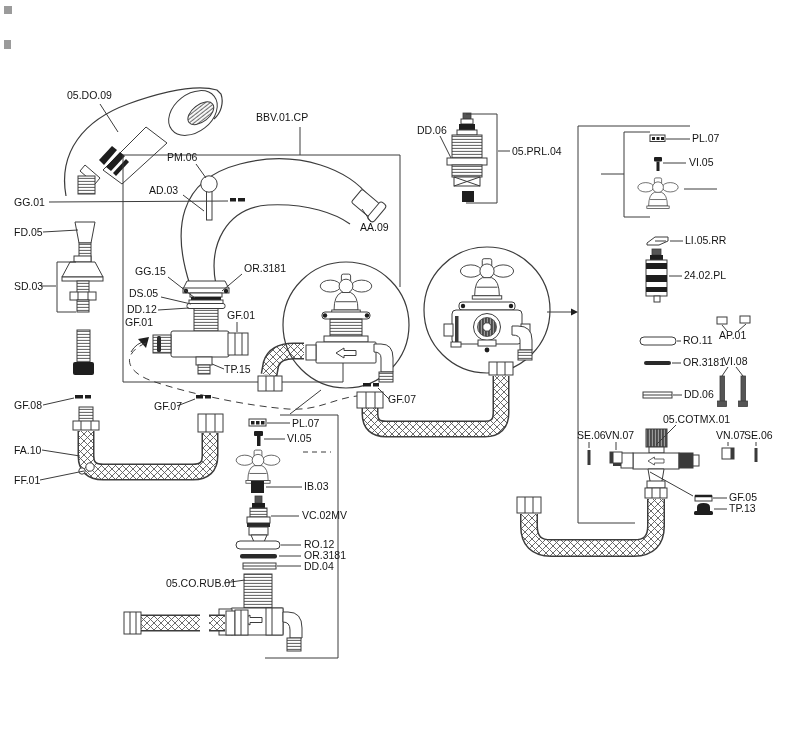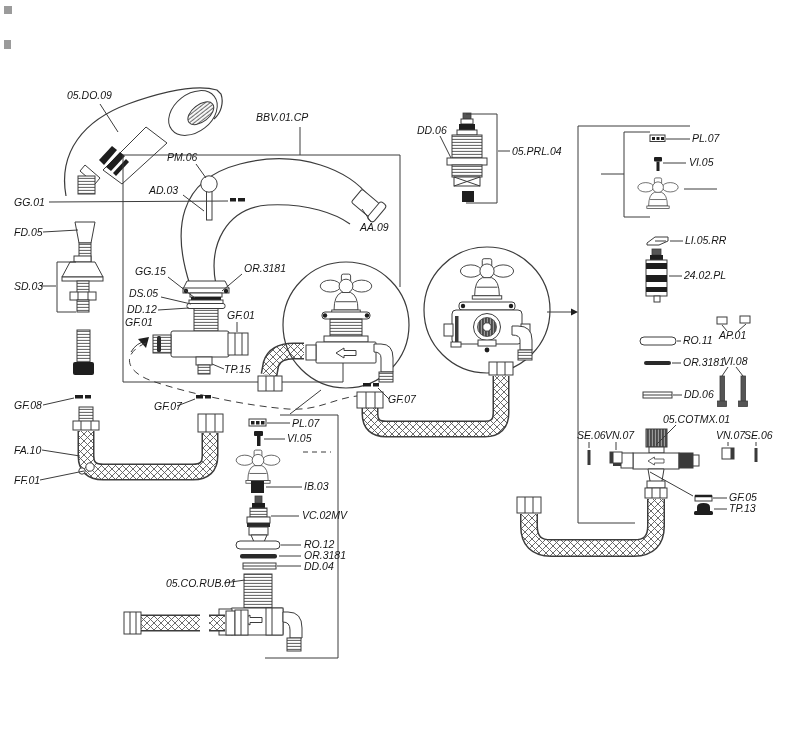--- a/index.html
+++ b/index.html
@@ -1,16 +1,16 @@
 <!DOCTYPE html>
 <html><head>
 <meta charset="utf-8">
 <style>
   html,body{margin:0;padding:0;background:#ffffff;}
-  .canvas{position:relative;width:800px;height:737px;background:#fff;overflow:hidden;font-style:italic;}
+  .canvas{position:relative;width:800px;height:737px;background:#fff;overflow:hidden;}
   svg{position:absolute;left:0;top:0;}
   .ln{fill:none;stroke:#3c3c3c;stroke-width:1;}
   .ln2{fill:none;stroke:#3c3c3c;stroke-width:1.2;}
   .wh{fill:#ffffff;stroke:#3c3c3c;stroke-width:1;}
   .bk{fill:#1e1e1e;stroke:none;}
   .gy{fill:#555;stroke:#3c3c3c;stroke-width:.8;}
   .dash{stroke-dasharray:7 5;}
   .dash2{stroke-dasharray:5 4;}
   .hoseU{fill:none;stroke:#3c3c3c;stroke-width:17;}
   .hoseB{fill:none;stroke:url(#braid);stroke-width:14;}

